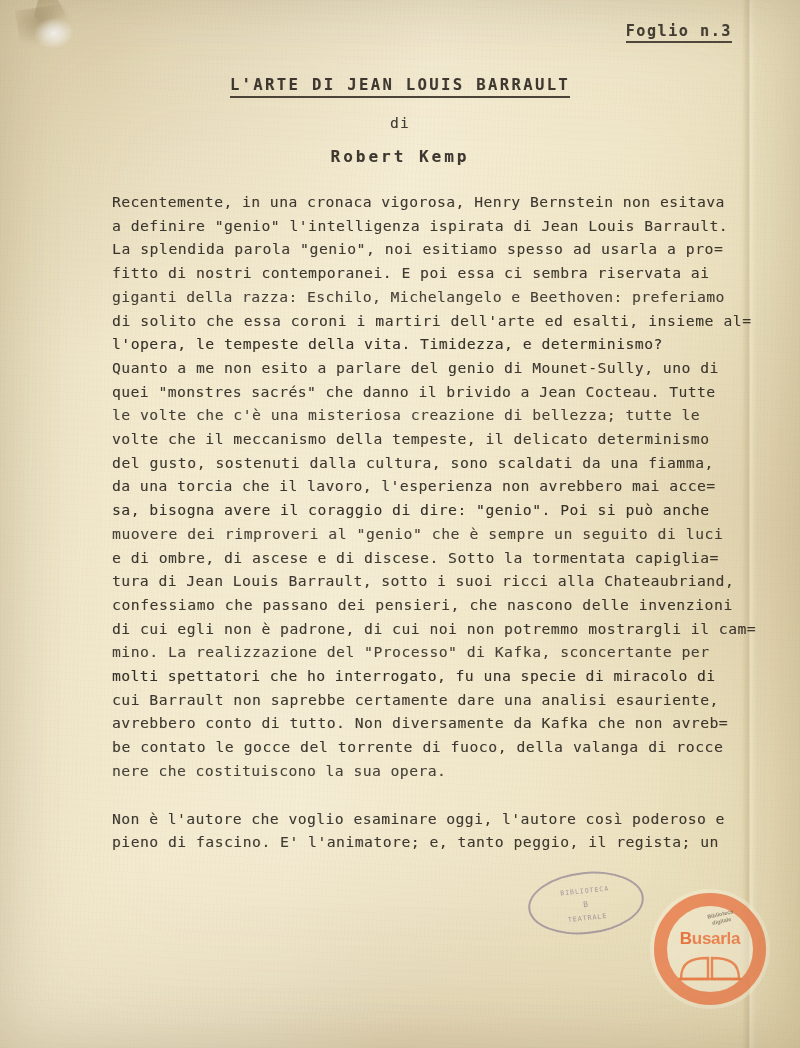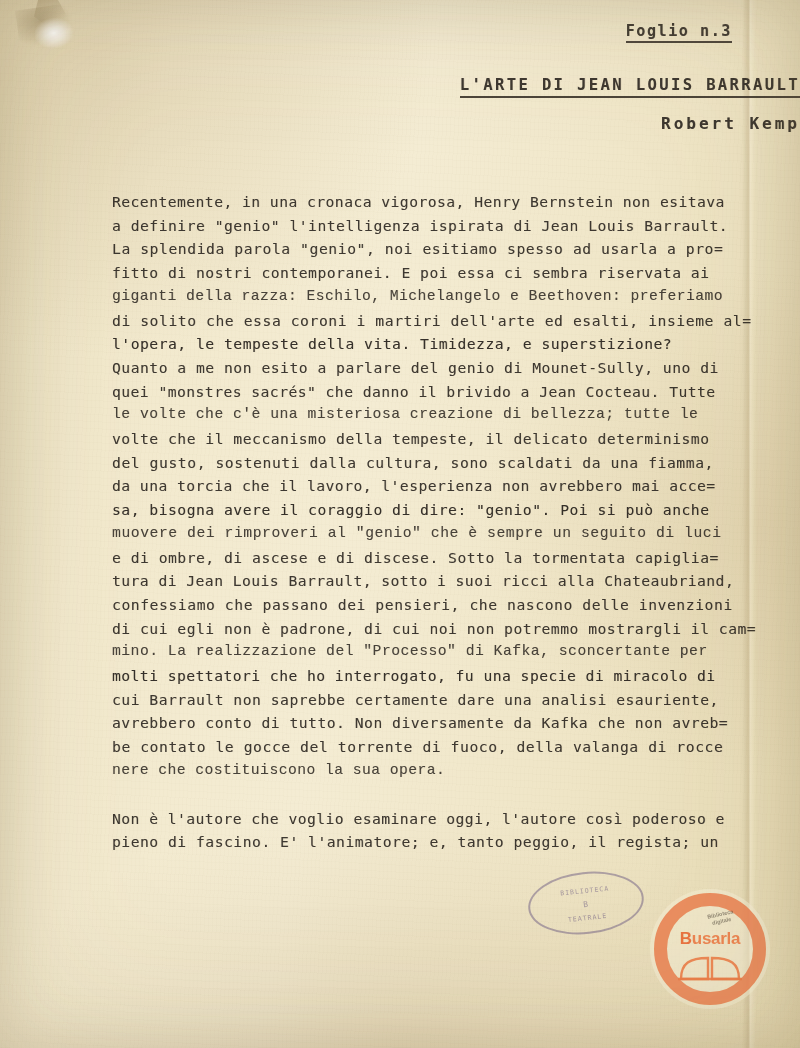--- a/index.html
+++ b/index.html
@@ -71,21 +71,21 @@
     font-weight: bold;
     letter-spacing: 1.6px;
     border-bottom: 2px solid #3a332a;
     padding-bottom: 1px;
     opacity: 0.88;
   }
 
   .title-block {
     position: absolute;
     left: 0; right: 0; top: 75px;
-    text-align: right;
+    text-align: center;
   }
   .doc-title {
     display: inline-block;
     font-size: 15.5px;
     font-weight: bold;
     letter-spacing: 2.4px;
     border-bottom: 2px solid #3a332a;
     padding-bottom: 2px;
     opacity: 0.9;
   }
@@ -114,21 +114,21 @@
   .tline {
     font-size: 14.6px;
     line-height: 23.7px;
     letter-spacing: 0.55px;
     white-space: pre;
     opacity: 0.9;
   }
   
   .tline:nth-child(3n)   { letter-spacing: 0.62px; }
   .tline:nth-child(4n+1) { letter-spacing: 0.50px; }
-  .tline:nth-child(5n)   { opacity: 0.85; font-family: Liberation Mono, monospace; }
+  .tline:nth-child(5n)   { opacity: 0.85; }
   .tline:nth-child(7n)   { opacity: 0.94; }
 
   
   .oval-stamp {
     position: absolute;
     left: 528px; top: 872px;
     width: 112px; height: 58px;
     border: 2px solid rgba(96,78,124,0.45);
     border-radius: 50%;
     transform: rotate(-6deg);
@@ -204,33 +204,34 @@
 
   <div class="grain"></div>
   <div class="crease"></div>
   <div class="tear2"></div>
   <div class="tear"></div>
 
   <div class="folio ink">Foglio n.3</div>
 
   <div class="title-block">
     <div class="doc-title ink">L'ARTE DI JEAN LOUIS BARRAULT</div>
+    <div class="byline-di ink">di</div>
     <div class="byline-author ink">Robert  Kemp</div>
   </div>
 
   <div class="body-block">
 
     <div class="para">
       <div class="tline ink">Recentemente, in una cronaca vigorosa, Henry Bernstein non esitava</div>
       <div class="tline ink">a definire "genio" l'intelligenza ispirata di Jean Louis Barrault.</div>
       <div class="tline ink">La splendida parola "genio", noi esitiamo spesso ad usarla a pro=</div>
       <div class="tline ink">fitto di nostri contemporanei. E poi essa ci sembra riservata ai</div>
       <div class="tline ink">giganti della razza: Eschilo, Michelangelo e Beethoven: preferiamo</div>
       <div class="tline ink">di solito che essa coroni i martiri dell'arte ed esalti, insieme al=</div>
-      <div class="tline ink">l'opera, le tempeste della vita. Timidezza, e superstizione?</div>
+      <div class="tline ink">l'opera, le tempeste della vita. Timidezza, e determinismo?</div>
       <div class="tline ink">Quanto a me non esito a parlare del genio di Mounet-Sully, uno di</div>
       <div class="tline ink">quei "monstres sacrés" che danno il brivido a Jean Cocteau. Tutte</div>
       <div class="tline ink">le volte che c'è una misteriosa creazione di bellezza; tutte le</div>
       <div class="tline ink">volte che il meccanismo della tempeste, il delicato determinismo</div>
       <div class="tline ink">del gusto, sostenuti dalla cultura, sono scaldati da una fiamma,</div>
       <div class="tline ink">da una torcia che il lavoro, l'esperienza non avrebbero mai acce=</div>
       <div class="tline ink">sa, bisogna avere il coraggio di dire: "genio". Poi si può anche</div>
       <div class="tline ink">muovere dei rimproveri al "genio" che è sempre un seguito di luci</div>
       <div class="tline ink">e di ombre, di ascese e di discese. Sotto la tormentata capiglia=</div>
       <div class="tline ink">tura di Jean Louis Barrault, sotto i suoi ricci alla Chateaubriand,</div>

